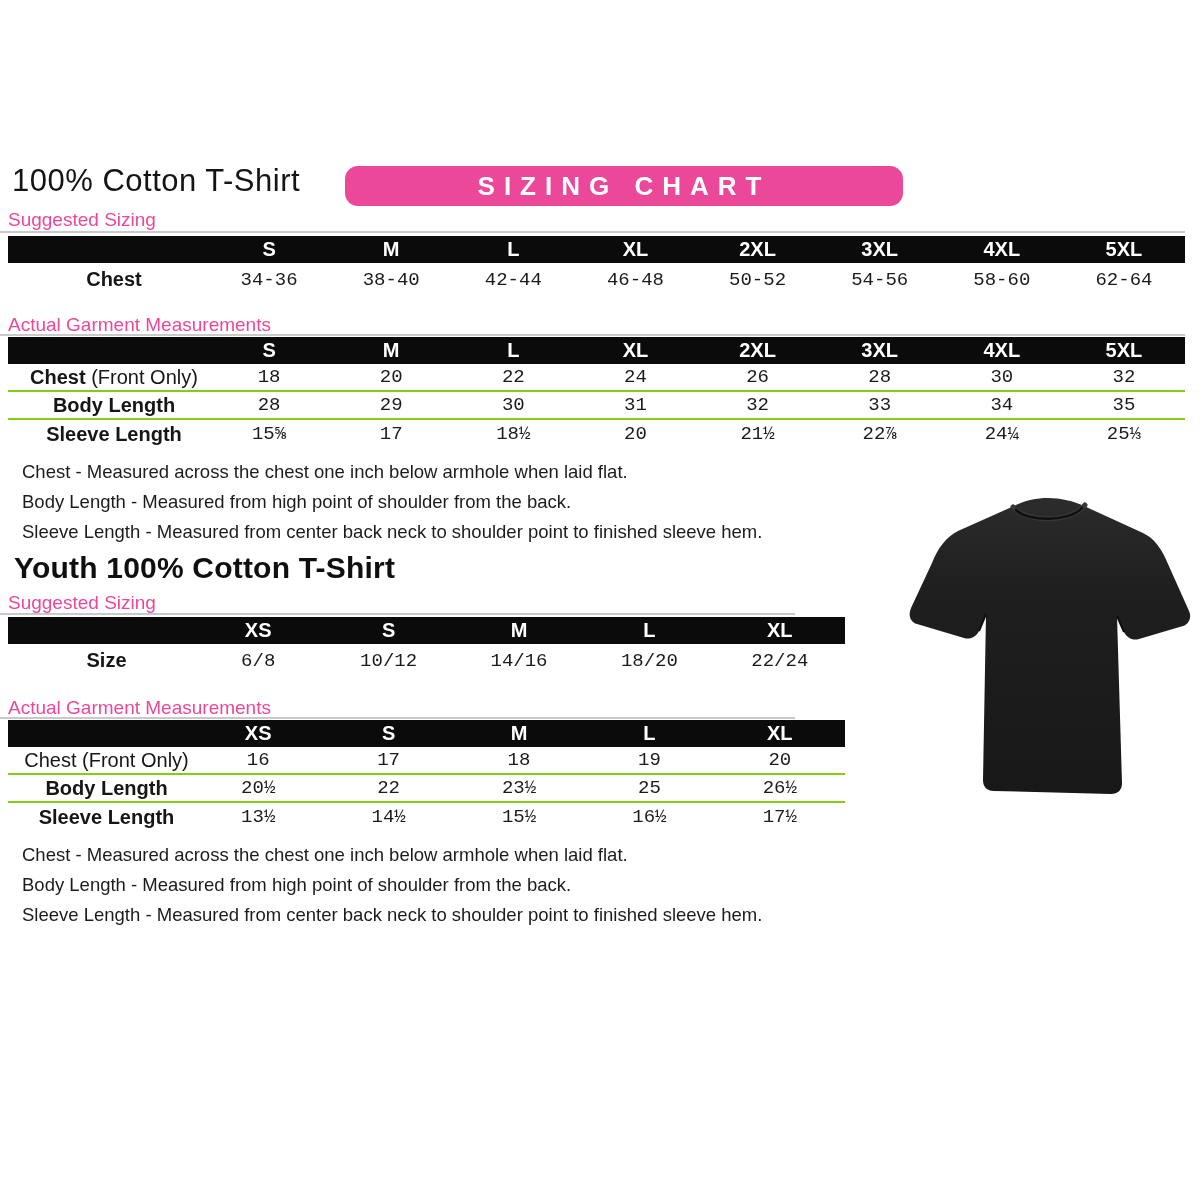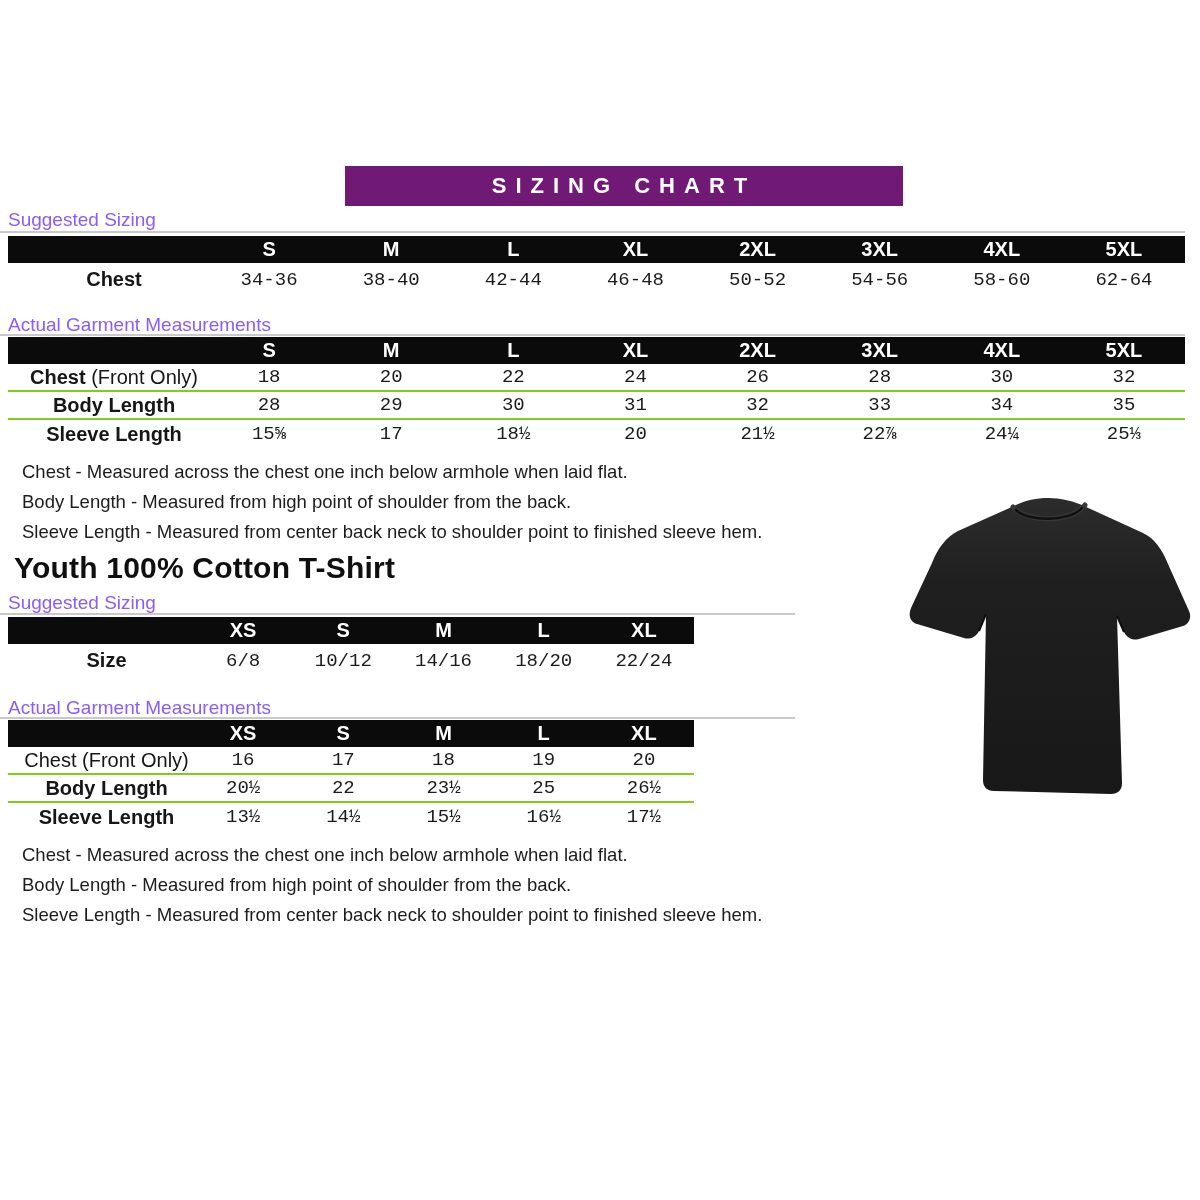--- a/index.html
+++ b/index.html
@@ -4,46 +4,47 @@
 <style>
   * { margin:0; padding:0; box-sizing:border-box; }
   html,body { background:#ffffff; }
   body { font-family:"Liberation Sans", sans-serif; color:#161616; }
   .page { position:relative; width:1200px; height:1200px; background:#fff; overflow:hidden; }
   .abs { position:absolute; }
 
   .main-title { font-size:31px; font-weight:400; color:#141414; letter-spacing:0.5px; }
   .youth-title { font-size:30px; font-weight:700; color:#0f0f0f; letter-spacing:0.2px; }
 
-  .banner { background:#701a75; color:#fff; display:flex; align-items:center; justify-content:center;
-            font-weight:700; font-size:22px; letter-spacing:9px; }
-
-  .section-label { font-size:19px; color:#8b5cf6;text-align:right; }
+  .banner { background:#ec4899; color:#fff; display:flex; align-items:center; justify-content:center;
+            font-weight:700; font-size:26px; letter-spacing:9px;border-radius:13px; }
+
+  .section-label { font-size:19px; color:#ec4899;text-align:right; }
 
   .rule { height:2px; background:#c9c9c9; }
 
   .tbl { }
   .thead { display:grid; background:#0b0b0b; height:27px; align-items:center; }
   .hcell { color:#fff; font-weight:700; font-size:20px; text-align:center; }
   .trow { display:grid; align-items:center; }
   .rlabel { padding-left:12px; font-size:20px; text-align:center; }
   .b { font-weight:700; }
   .cell { font-size:19px; text-align:center; color:#1b1b1b;font-family:Liberation Mono, monospace; }
   .div-b { border-bottom:2px solid #84cc16; }
 
   .adult-grid { grid-template-columns:200px repeat(8, 1fr); width:1177px; }
-  .youth-grid { grid-template-columns:185px repeat(5, 1fr); width:686px; }
+  .youth-grid { grid-template-columns:185px repeat(5, 1fr); width:837px; }
 
   .note { font-size:18.5px; color:#1c1c1c; line-height:30px;margin-left:8px; }
 </style>
 </head>
 <body>
 
 <div class="page">
 
+  <div class="abs main-title" style="left:12px; top:163px;">100% Cotton T-Shirt</div>
   <div class="abs banner" style="left:345px; top:166px; width:558px; height:40px;">
     <span>SIZING CHART</span>
   </div>
 
   <div class="abs section-label" style="left:8px; top:209px;">Suggested Sizing</div>
   <div class="abs rule" style="left:0px; top:231px; width:1185px;"></div>
 
   <div class="abs tbl" style="left:8px; top:236px;">
     <div class="thead adult-grid">
       <div class="hcell"></div>

